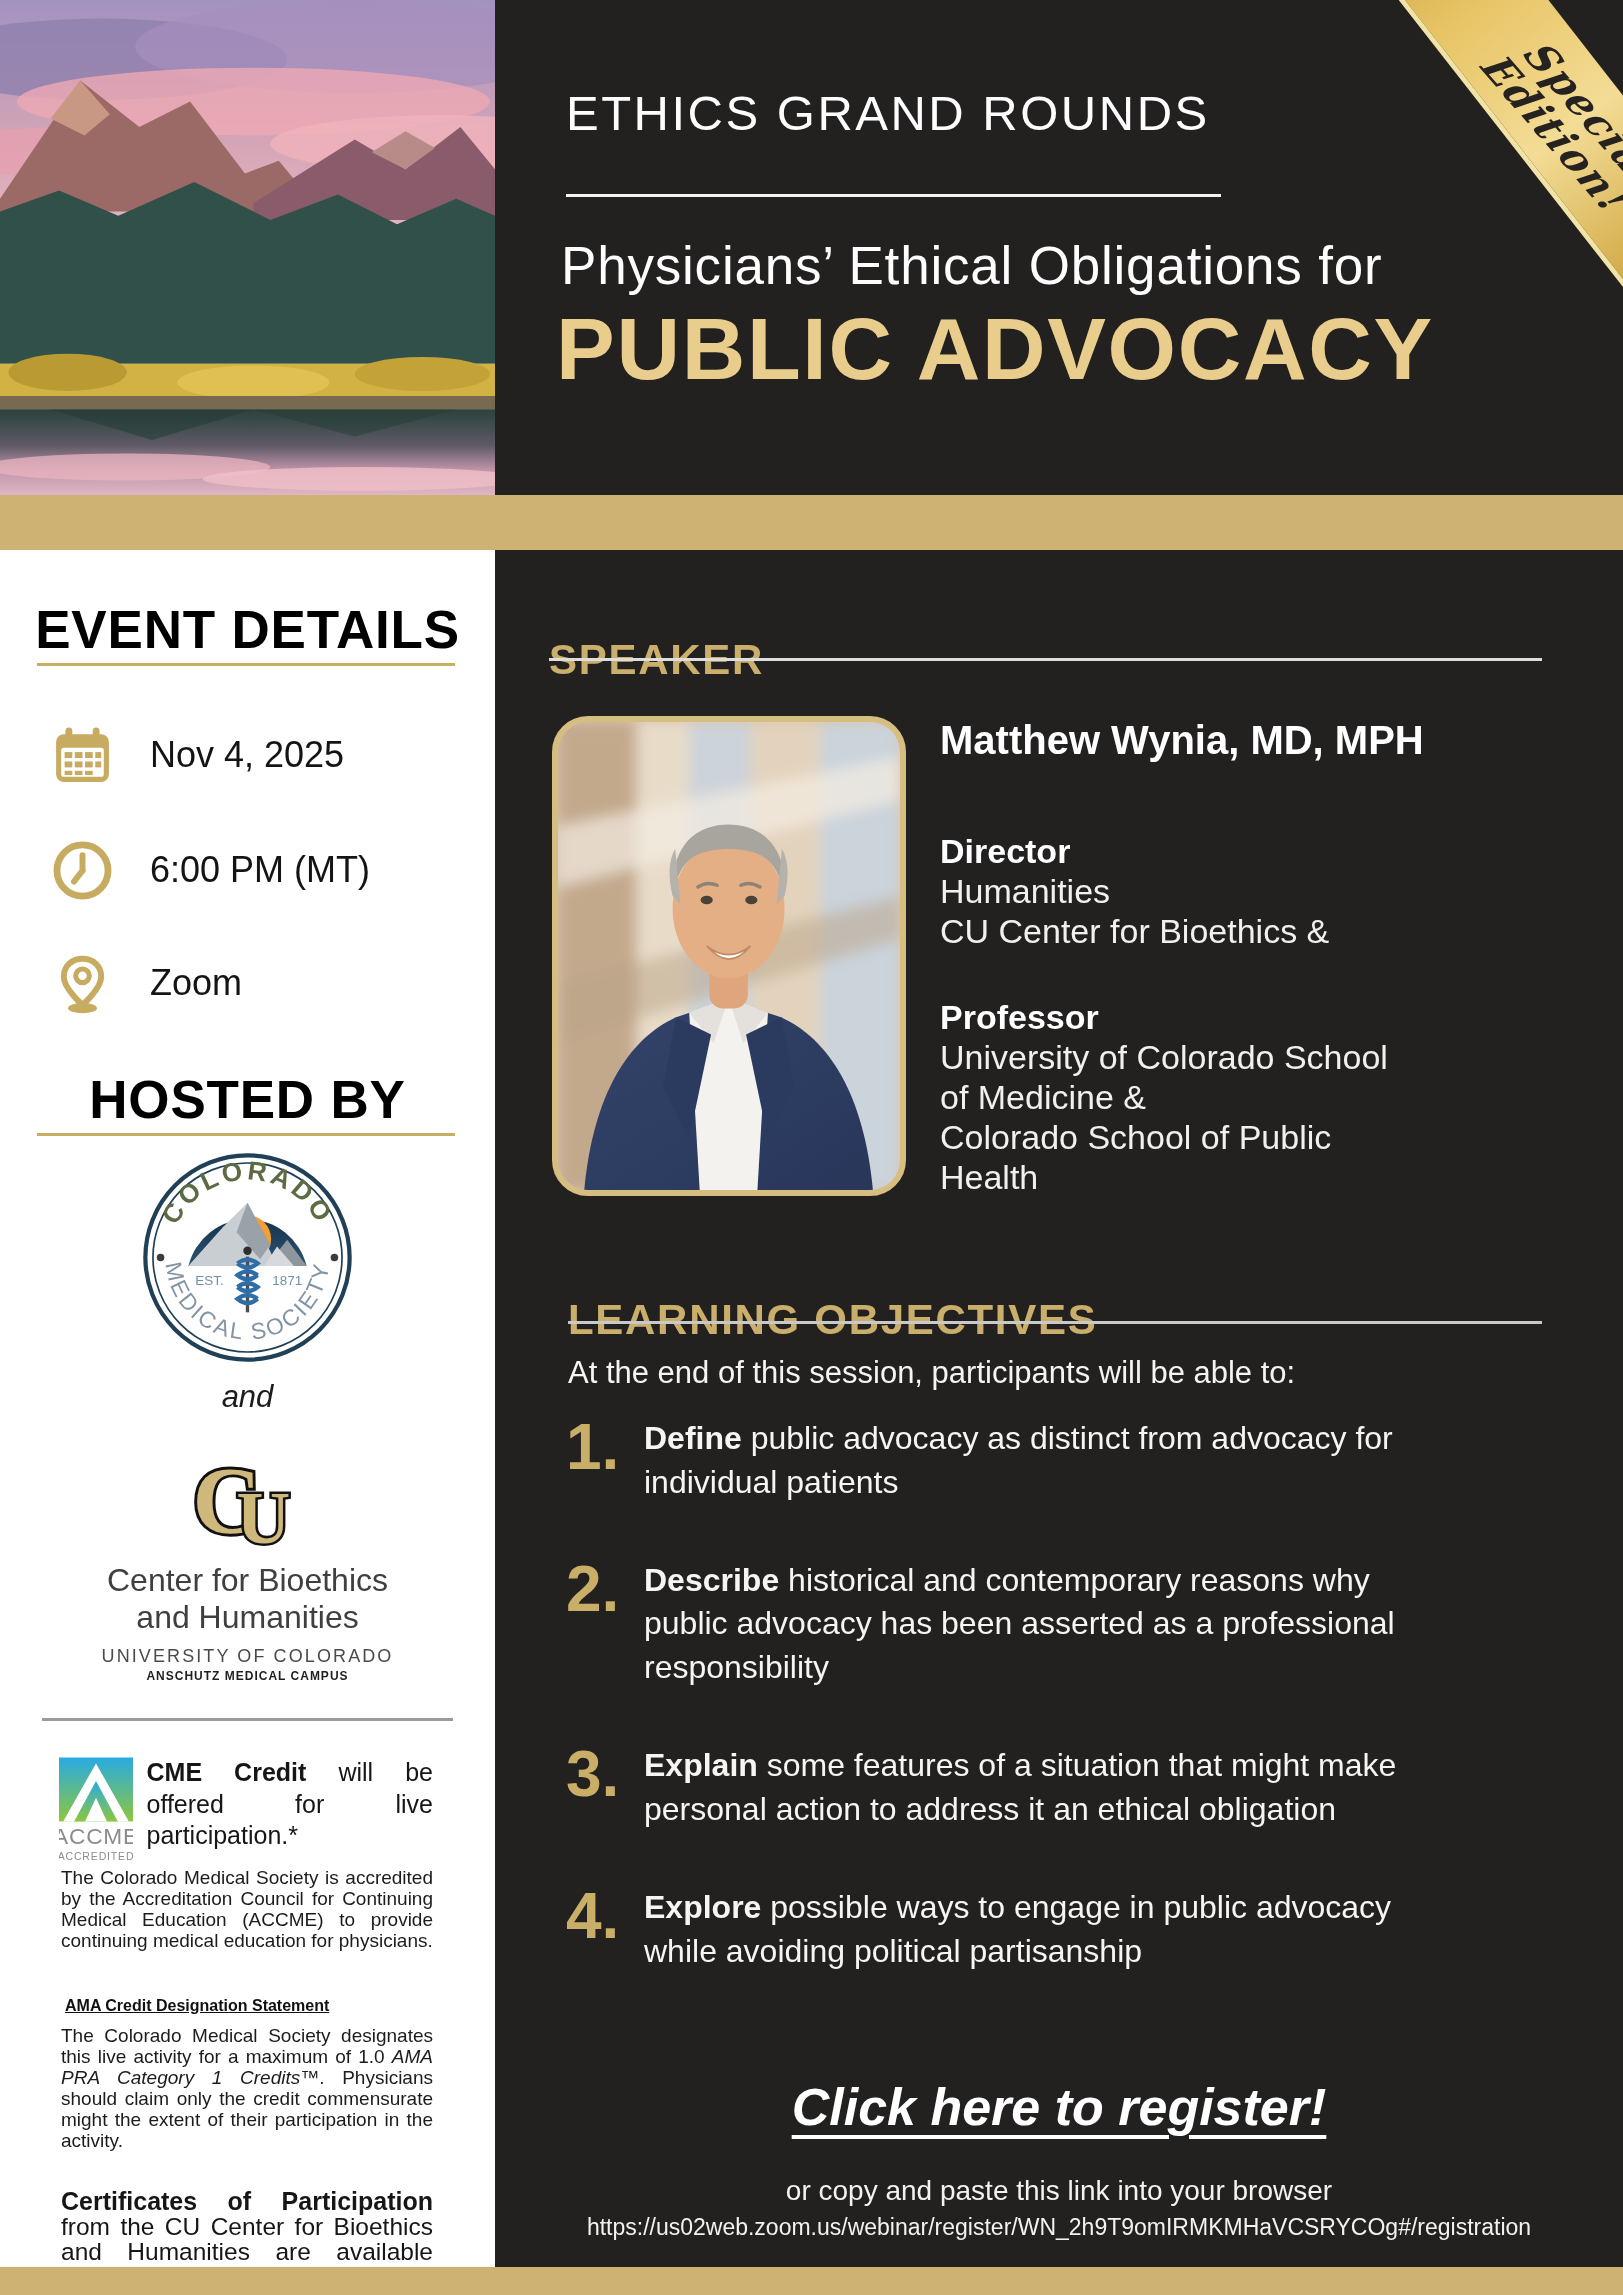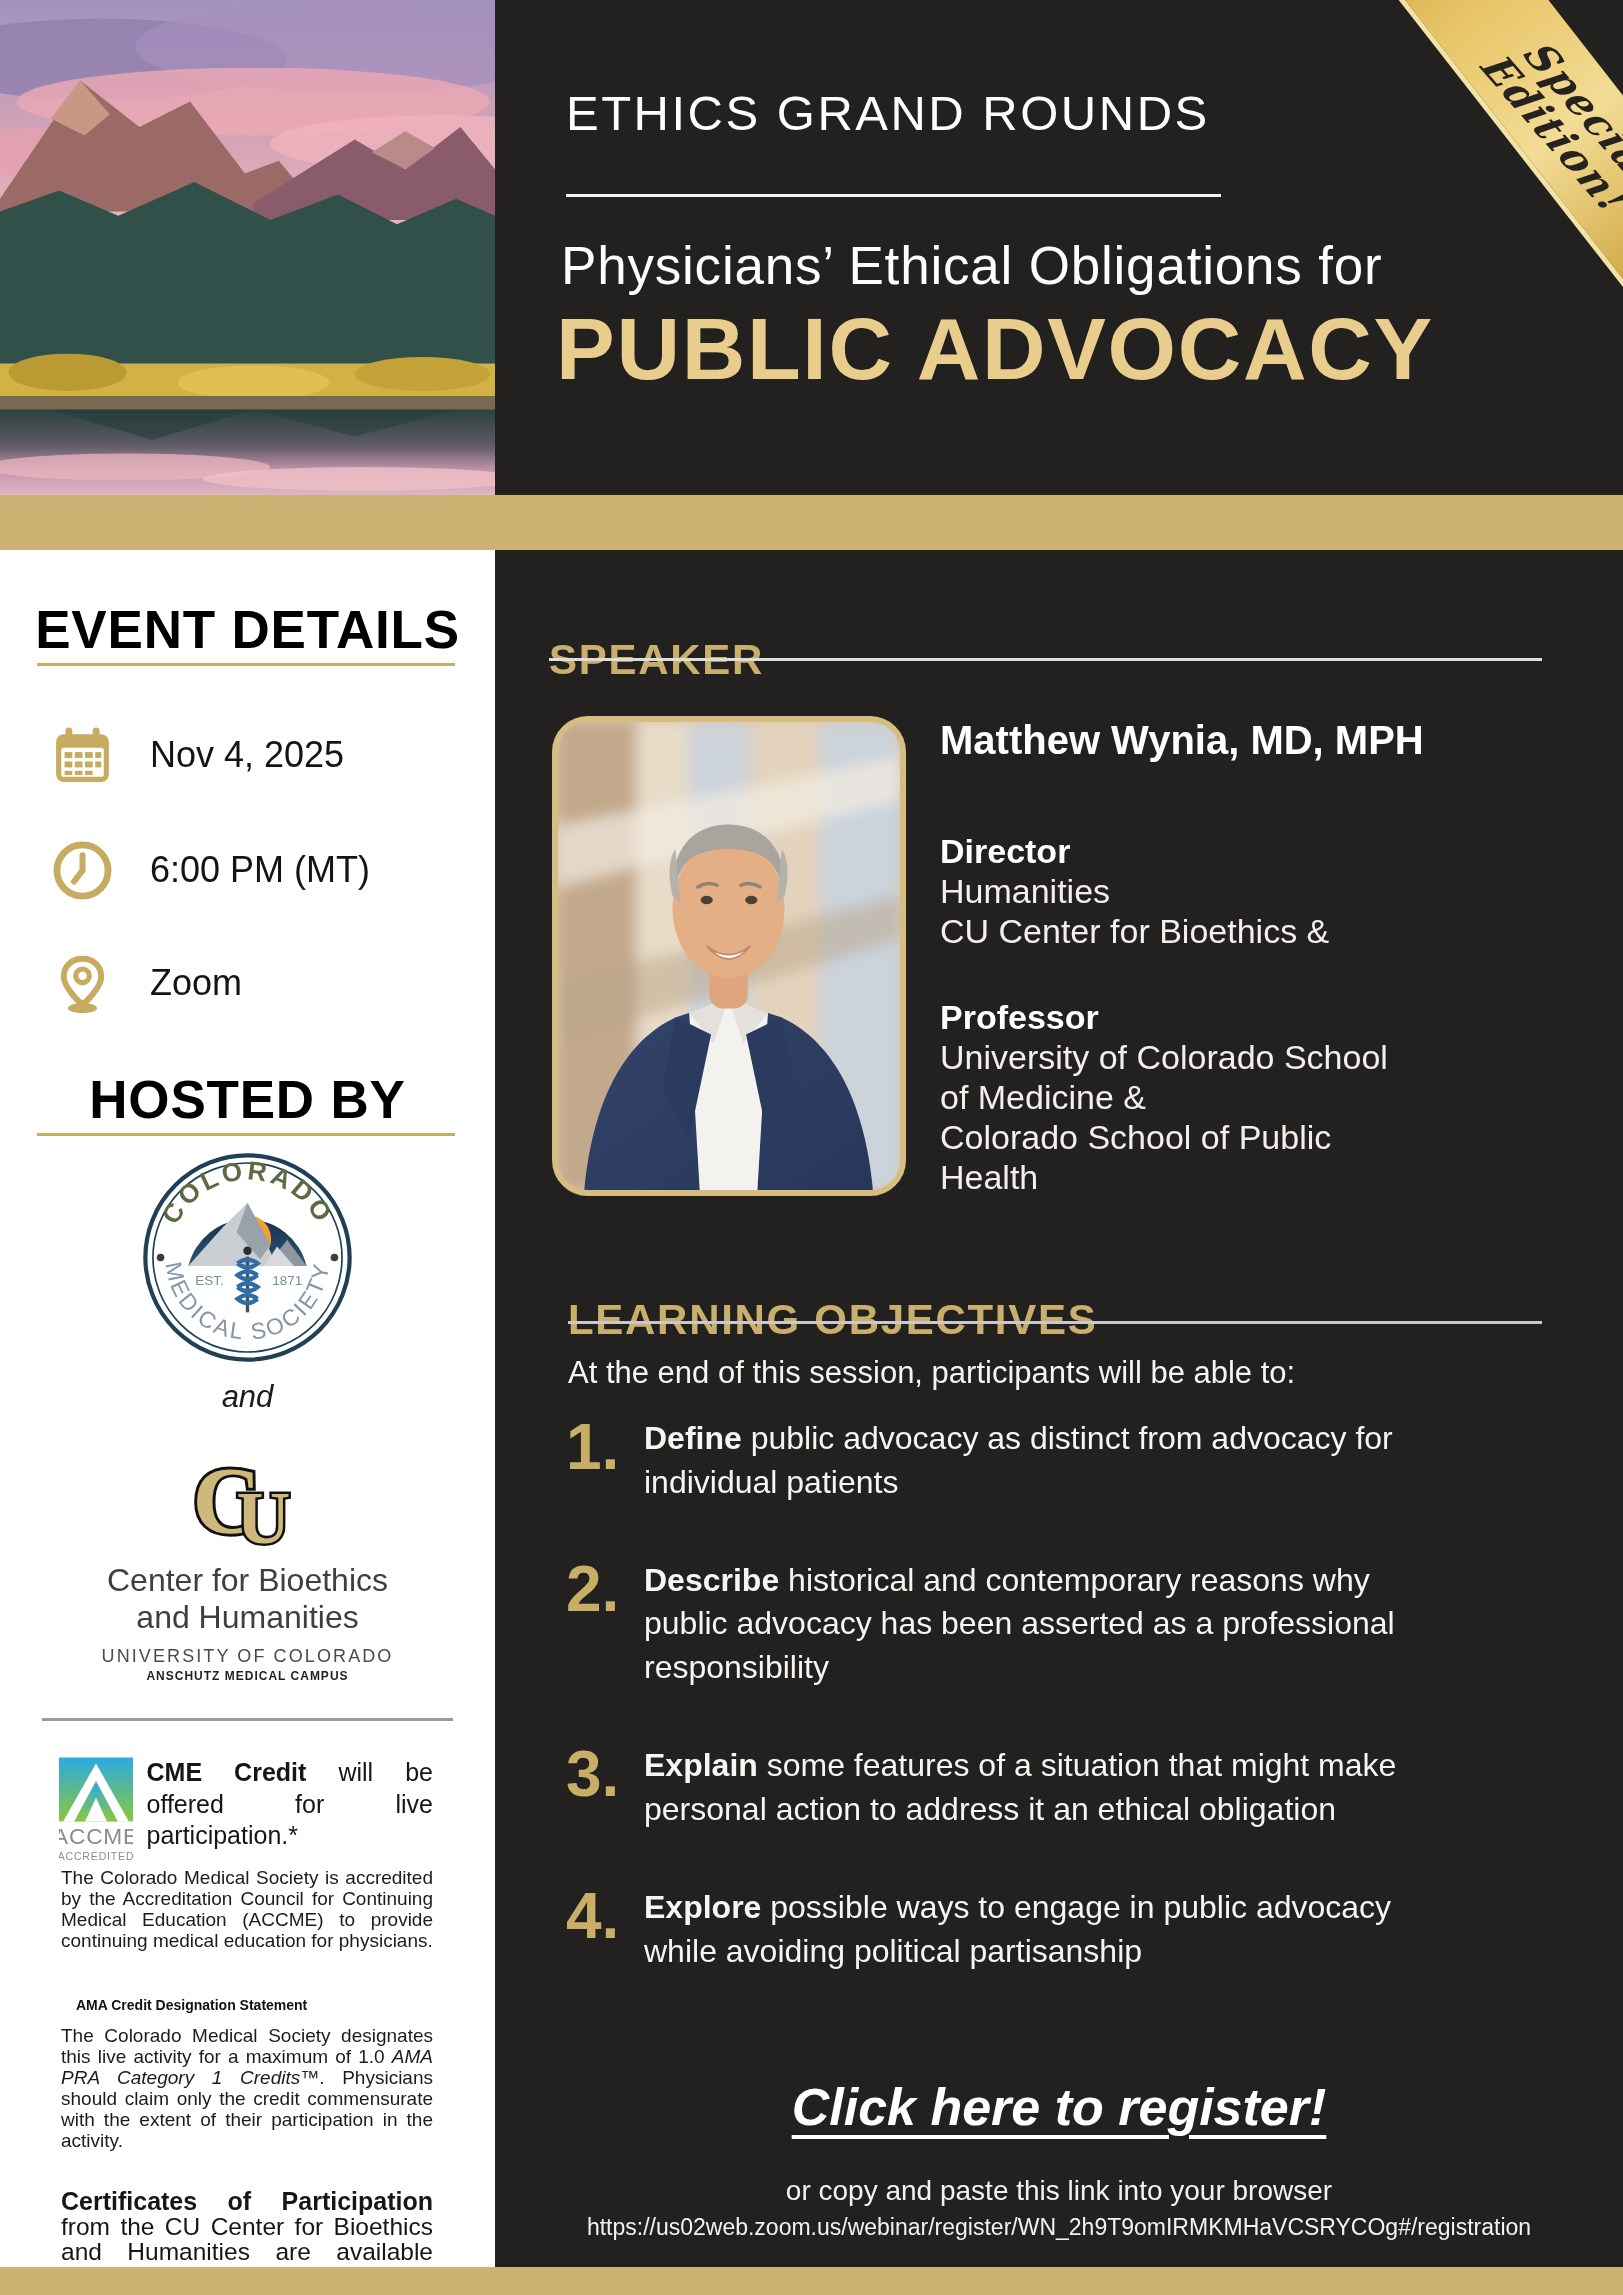--- a/index.html
+++ b/index.html
@@ -32,21 +32,21 @@
   .center-abs{position:absolute;left:0;width:100%;text-align:center;}
   .and-txt{font-size:31px;font-style:italic;color:#1c1c1c;}
   .org-line{font-size:32px;color:#3f3f3f;line-height:1.12;}
   .univ-line{font-size:18px;color:#4a4a4a;letter-spacing:2.1px;font-weight:500;}
   .campus-line{font-size:12px;color:#1f1f1f;letter-spacing:1px;font-weight:700;}
   .divider{position:absolute;left:42px;width:411px;height:2.5px;background:#9a9a9a;}
   .cme-media{position:absolute;left:59px;width:374px;display:flex;}
   .cme-media .alogo{flex:0 0 74px;}
   .cme-text{margin-left:13.5px;font-size:25px;line-height:1.26;color:#161616;text-align:justify;}
   .fine{position:absolute;left:61px;width:372px;font-size:19px;line-height:21px;color:#1c1c1c;text-align:justify;}
-  .ama-head{position:absolute;left:76px;width:372px;font-size:14px;font-weight:700;color:#111;}
+  .ama-head{position:absolute;left:65px;width:372px;font-size:16px;font-weight:700;color:#111;text-decoration:underline;}
   .cert{position:absolute;left:61px;width:372px;font-size:24.5px;line-height:25px;color:#161616;text-align:justify;}
   .cert b{font-size:25px;}
   
   .r-head{position:absolute;left:54px;color:#c9af6b;font-size:42px;font-weight:800;letter-spacing:1.7px;margin-top:34px;}
   .r-rule{position:absolute;left:54px;right:81px;height:2.5px;background:#dddddd;}
   .speaker-row{position:absolute;left:57px;top:166px;display:flex;}
   .photo-card{flex:0 0 342px;width:342px;height:468px;border:6px solid #d6bd80;border-radius:36px;
               overflow:hidden;background:#cbb79f;}
   .photo-card svg{display:block;width:100%;height:100%;}
   .sp-info{margin-left:34px;padding-top:1.7px;color:#f4f1ee;}
@@ -246,21 +246,21 @@
           <text x="44" y="103" text-anchor="middle" font-size="27" fill="#8a8c8e" letter-spacing="1">ACCME</text>
           <text x="44" y="122" text-anchor="middle" font-size="12.5" fill="#8a8c8e" letter-spacing="1">ACCREDITED</text>
         </svg>
       </div>
       <div class="cme-text"><b>CME Credit</b><span> will be offered for live participation.*</span></div>
     </div>
 
     <div class="fine" style="top:1317px;">The Colorado Medical Society is accredited by the Accreditation Council for Continuing Medical Education (ACCME) to provide continuing medical education for physicians.</div>
 
     <div class="ama-head" style="top:1447px;">AMA Credit Designation Statement</div>
-    <div class="fine" style="top:1475px;"><span>The Colorado Medical Society designates this live activity for a maximum of 1.0 </span><i>AMA PRA Category 1 Credits™</i><span>. Physicians should claim only the credit commensurate with the extent of their participation in the activity.</span></div>
+    <div class="fine" style="top:1475px;"><span>The Colorado Medical Society designates this live activity for a maximum of 1.0 </span><i>AMA PRA Category 1 Credits™</i><span>. Physicians should claim only the credit commensurate might the extent of their participation in the activity.</span></div>
 
     <div class="cert" style="top:1639px;"><b>Certificates of Participation</b><span> from the CU Center for Bioethics and Humanities are available upon request.</span></div>
   </div>
 
   <div class="right-col">
 
     <div class="r-head" style="top:52px;">SPEAKER</div>
     <div class="r-rule" style="top:108px;"></div>
 
     <div class="speaker-row">

